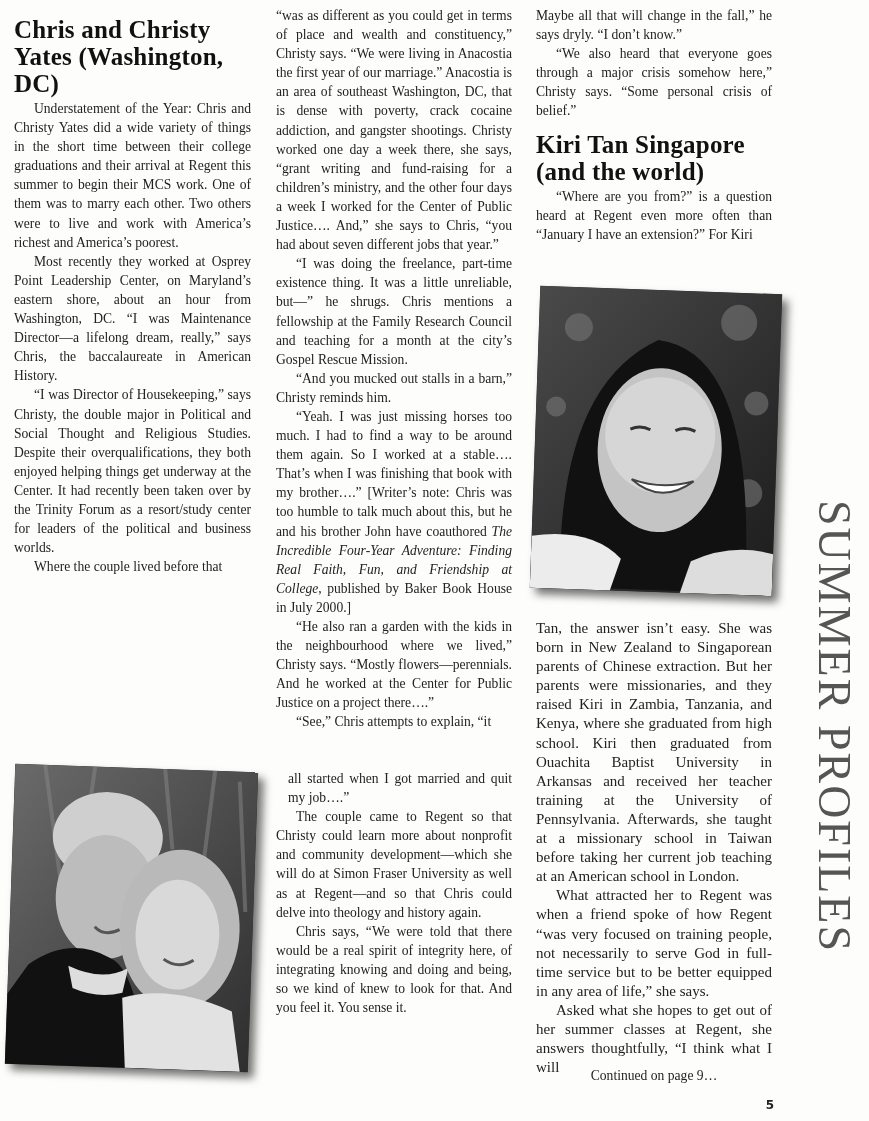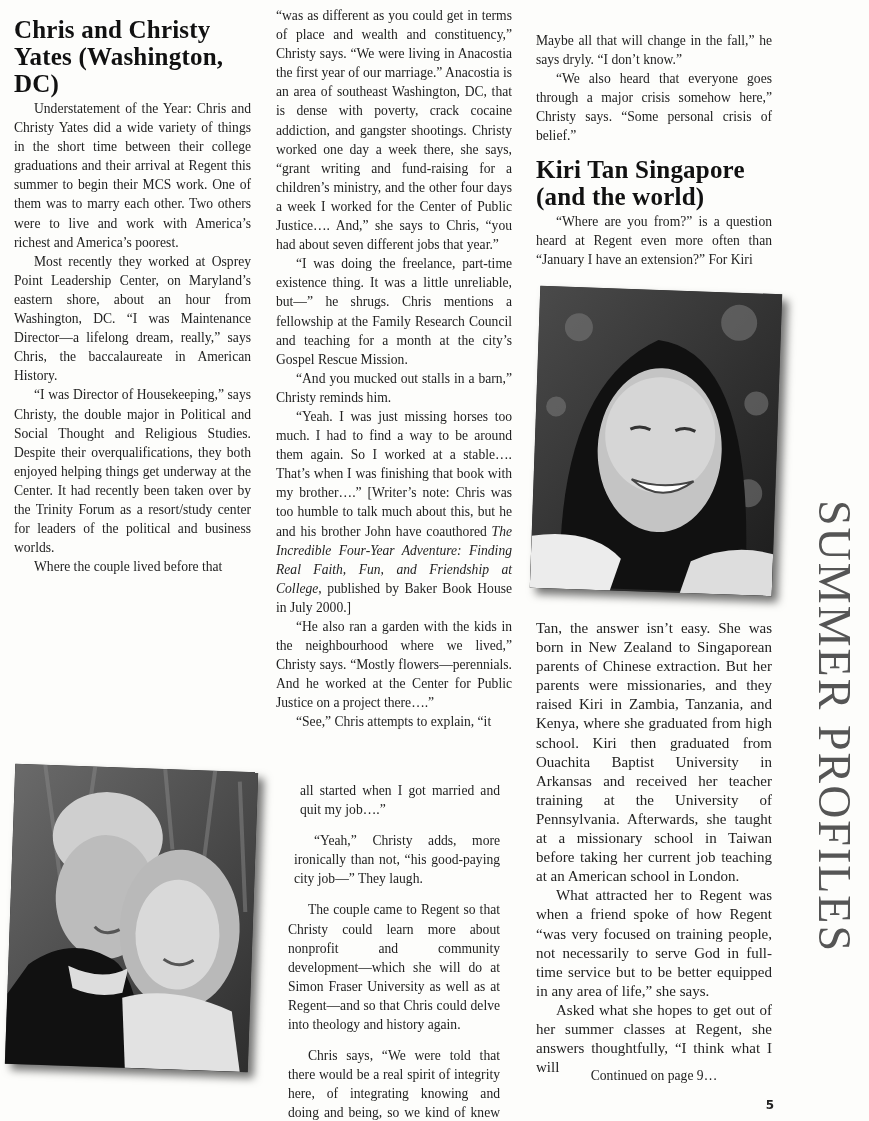--- a/index.html
+++ b/index.html
@@ -6,37 +6,37 @@
   body {
     width: 869px; height: 1121px; position: relative; overflow: hidden;
     background: #fdfdfb; color: #222;
     font-family: "Liberation Serif", "DejaVu Serif", serif;
   }
   .col { position: absolute; top: 6px; font-size: 13.6px; line-height: 19.1px; text-align: justify; }
   .col p { margin: 0; text-indent: 20px; hyphens: manual; }
   .col p.noindent { text-indent: 0; }
   #col1 { left: 14px; width: 237px; }
   #col2 { left: 276px; width: 236px; }
-  #col3 { left: 536px; width: 236px; margin-top: 25px; }
+  #col3 { left: 536px; width: 236px; }
   h2 {
     font-family: Liberation Serif, serif;
     font-weight: 900; font-size: 25px; line-height: 27px;
     margin: 10px 0 2px 0; color: #111; letter-spacing: 0.2px;
     text-align: left;
   }
   .photo {
     position: absolute; background: #2a2a2a;
     box-shadow: 6px 6px 8px rgba(0,0,0,0.55);
     overflow: hidden;
   }
   #photo-couple { left: 10px; top: 768px; width: 243px; height: 300px; transform: rotate(2deg); }
   #photo-kiri { left: 535px; top: 290px; width: 242px; height: 302px; transform: rotate(2deg); }
   .photo svg { width: 100%; height: 100%; display: block; }
   #col2-bottom { position: absolute; left: 276px; top: 769px; width: 236px; font-size: 13.6px; line-height: 19.1px; text-align: justify; }
-  #col2-bottom p { margin: 12px; text-indent: 20px; }
+  #col2-bottom p { margin: 0; text-indent: 20px; }
   #col3-bottom { position: absolute; left: 536px; top: 619px; width: 236px; font-size: 15px; line-height: 19.1px; text-align: justify; }
   #col3-bottom p { margin: 0; text-indent: 20px; }
   #col3-bottom p.noindent { text-indent: 0; }
   .continued { position: absolute; left: 536px; top: 1068px; width: 236px; text-align: center; font-size: 13.6px; }
   .page-number { position: absolute; left: 760px; top: 1098px; width: 14px; text-align: right; font-family: "DejaVu Sans", sans-serif; font-weight: bold; font-size: 12px; }
   .side-title {
     position: absolute; left: 808px; top: 500px;
     writing-mode: vertical-rl; 
     font-family: "Liberation Serif", serif; font-size: 46px; letter-spacing: 2px;
     color: #555; white-space: nowrap; font-weight: normal;
@@ -86,21 +86,20 @@
   <p class="noindent">“was as different as you could get in terms of place and wealth and constituency,” Christy says. “We were living in Anacostia the first year of our marriage.” Anacostia is an area of southeast Washington, DC, that is dense with poverty, crack cocaine addiction, and gangster shootings. Christy worked one day a week there, she says, “grant writing and fund-raising for a children’s ministry, and the other four days a week I worked for the Center of Public Justice…. And,” she says to Chris, “you had about seven different jobs that year.”</p>
   <p>“I was doing the freelance, part-time existence thing. It was a little unreliable, but—” he shrugs. Chris mentions a fellowship at the Family Research Council and teaching for a month at the city’s Gospel Rescue Mission.</p>
   <p>“And you mucked out stalls in a barn,” Christy reminds him.</p>
   <p><span>“Yeah. I was just missing horses too much. I had to find a way to be around them again. So I worked at a stable…. That’s when I was finishing that book with my brother….” [Writer’s note: Chris was too humble to talk much about this, but he and his brother John have coauthored</span> <em>The Incredible Four-Year Adventure: Finding Real Faith, Fun, and Friendship at College</em><span>, published by Baker Book House in July 2000.]</span></p>
   <p>“He also ran a garden with the kids in the neighbourhood where we lived,” Christy says. “Mostly flowers—perennials. And he worked at the Center for Public Justice on a project there….”</p>
   <p>“See,” Chris attempts to explain, “it</p>
 </div>
 
 <div id="col2-bottom">
   <p style="text-indent:0;padding-left:12px">all started when I got married and quit my job….”</p>
-  <p style="padding-left:6px">“Yeah,” Christy adds, more ironically than not, “his good-paying city job—” They laugh.</p>
   <p>The couple came to Regent so that Christy could learn more about nonprofit and community development—which she will do at Simon Fraser University as well as at Regent—and so that Chris could delve into theology and history again.</p>
   <p>Chris says, “We were told that there would be a real spirit of integrity here, of integrating knowing and doing and being, so we kind of knew to look for that. And you feel it. You sense it.</p>
 </div>
 
 <div id="col3" class="col">
   <p class="noindent">Maybe all that will change in the fall,” he says dryly. “I don’t know.”</p>
   <p>“We also heard that everyone goes through a major crisis somehow here,” Christy says. “Some personal crisis of belief.”</p>
   <h2>Kiri Tan Singapore (and the world)</h2>
   <p>“Where are you from?” is a question heard at Regent even more often than “January I have an extension?” For Kiri</p>
 </div>

